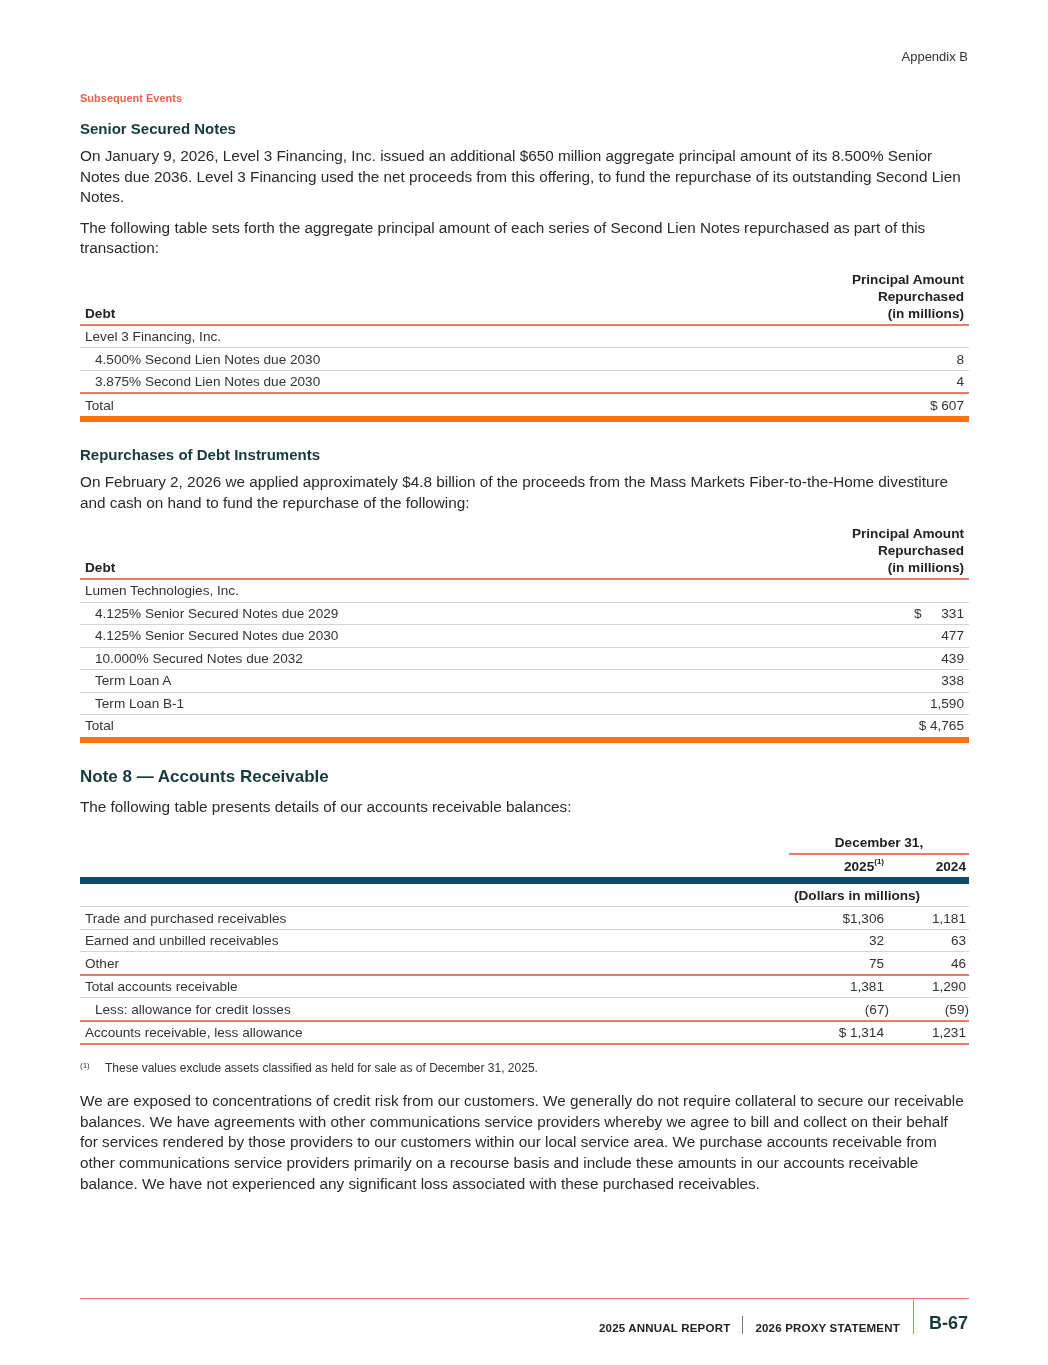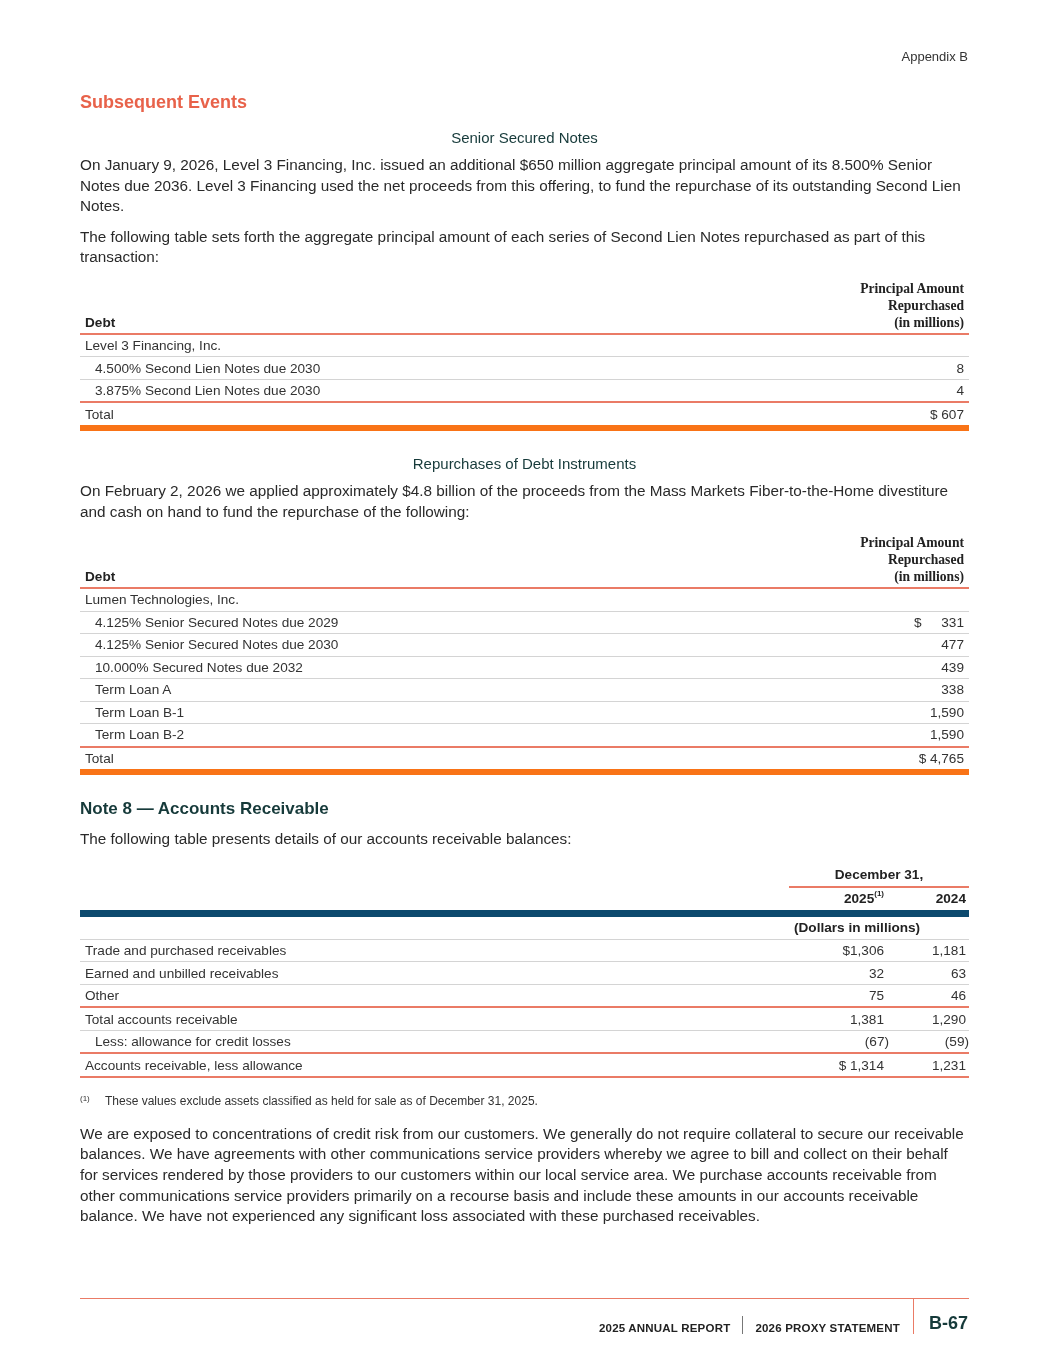--- a/index.html
+++ b/index.html
@@ -2,28 +2,28 @@
 <html><head>
 <meta charset="utf-8">
 <style>
   html, body { margin: 0; padding: 0; background: #ffffff; }
   body {
     width: 1048px; height: 1365px; position: relative; overflow: hidden;
     font-family: "Liberation Sans", sans-serif; color: #2a2a2a;
   }
   .appendix { position: absolute; top: 49px; right: 80px; font-size: 13px; color: #333; }
   .content { position: absolute; left: 80px; top: 92px; width: 889px; }
-  .sec-title { color: #e8624a; font-weight: bold; font-size: 18px; margin: 0 0 16px 0; }
-  .sub-title { color: #163a3a; font-weight: normal; font-size: 15px; margin: 0 0 9px 0; text-align: center; }
+  .sec-title { color: #e8624a; font-weight: bold; font-size: 11px; margin: 0 0 16px 0; }
+  .sub-title { color: #163a3a; font-weight: bold; font-size: 15px; margin: 0 0 9px 0; }
   .note-title { color: #163a3a; font-weight: bold; font-size: 17px; margin: 0 0 10px 0; }
   p.body { font-size: 15.3px; line-height: 20.6px; margin: 0 0 10px 0; color: #2a2a2a; }
   table.dt { width: 889px; border-collapse: collapse; font-size: 13.6px; color: #333; }
   table.dt th { font-weight: bold; color: #222; font-size: 13.6px; line-height: 17px; padding: 0 5px 2px 5px; vertical-align: bottom; }
   table.dt th.left { text-align: left; }
-  table.dt th.right { text-align: right; font-family: Liberation Serif, serif; }
+  table.dt th.right { text-align: right; }
   table.dt tr.head th { border-bottom: 2px solid #ea7b66; }
   table.dt td { height: 21.5px; padding: 0 5px; border-bottom: 1px solid #d4d4d4; }
   table.dt td.amt { text-align: right; white-space: nowrap; }
   table.dt td.indent { padding-left: 15px; }
   table.dt tr.pre-total td { border-bottom: 2px solid #ea7b66; }
   table.dt tr.total td { border-bottom: 6px solid #f97316; }
   .dollar-split { display: inline-block; width: 50px; text-align: right; }
   .dollar-split .d { float: left; }
   .t1-wrap { margin: 12px 0 24px 0; }
   .t2-wrap { margin: 12px 0 24px 0; }
@@ -122,24 +122,20 @@
         <td class="amt">439</td>
       </tr>
       <tr>
         <td class="indent">Term Loan A</td>
         <td class="amt">338</td>
       </tr>
       <tr>
         <td class="indent">Term Loan B-1</td>
         <td class="amt">1,590</td>
       </tr>
-      <tr class="pre-total">
-        <td class="indent">Term Loan B-2</td>
-        <td class="amt">1,590</td>
-      </tr>
       <tr class="total">
         <td>Total</td>
         <td class="amt">$ 4,765</td>
       </tr>
     </tbody>
       </table>
   </div>
 
   <div class="note-title">Note 8 — Accounts Receivable</div>
   <p class="body">The following table presents details of our accounts receivable balances:</p>

